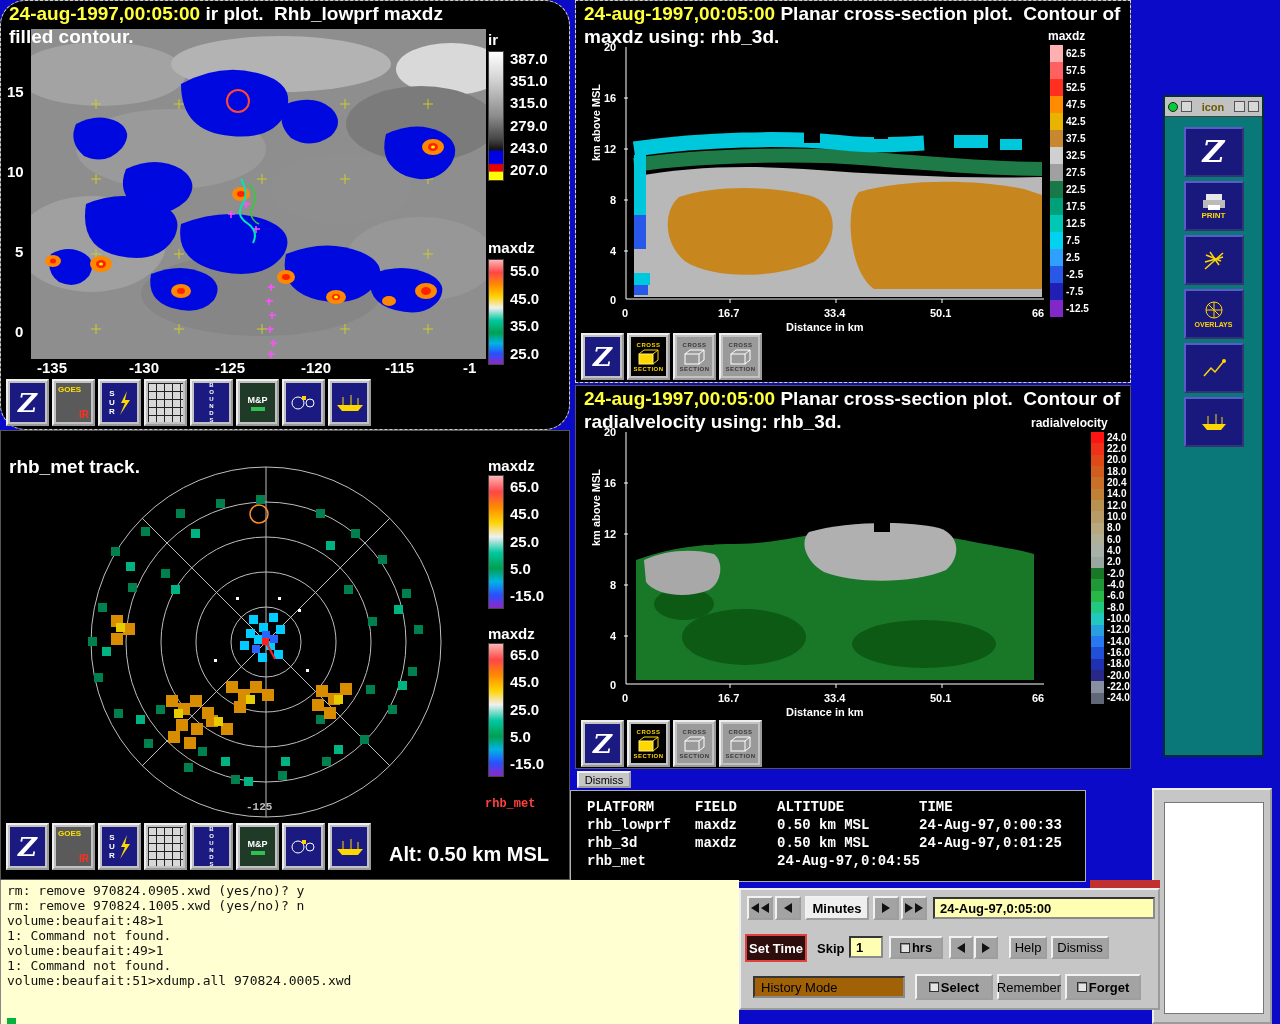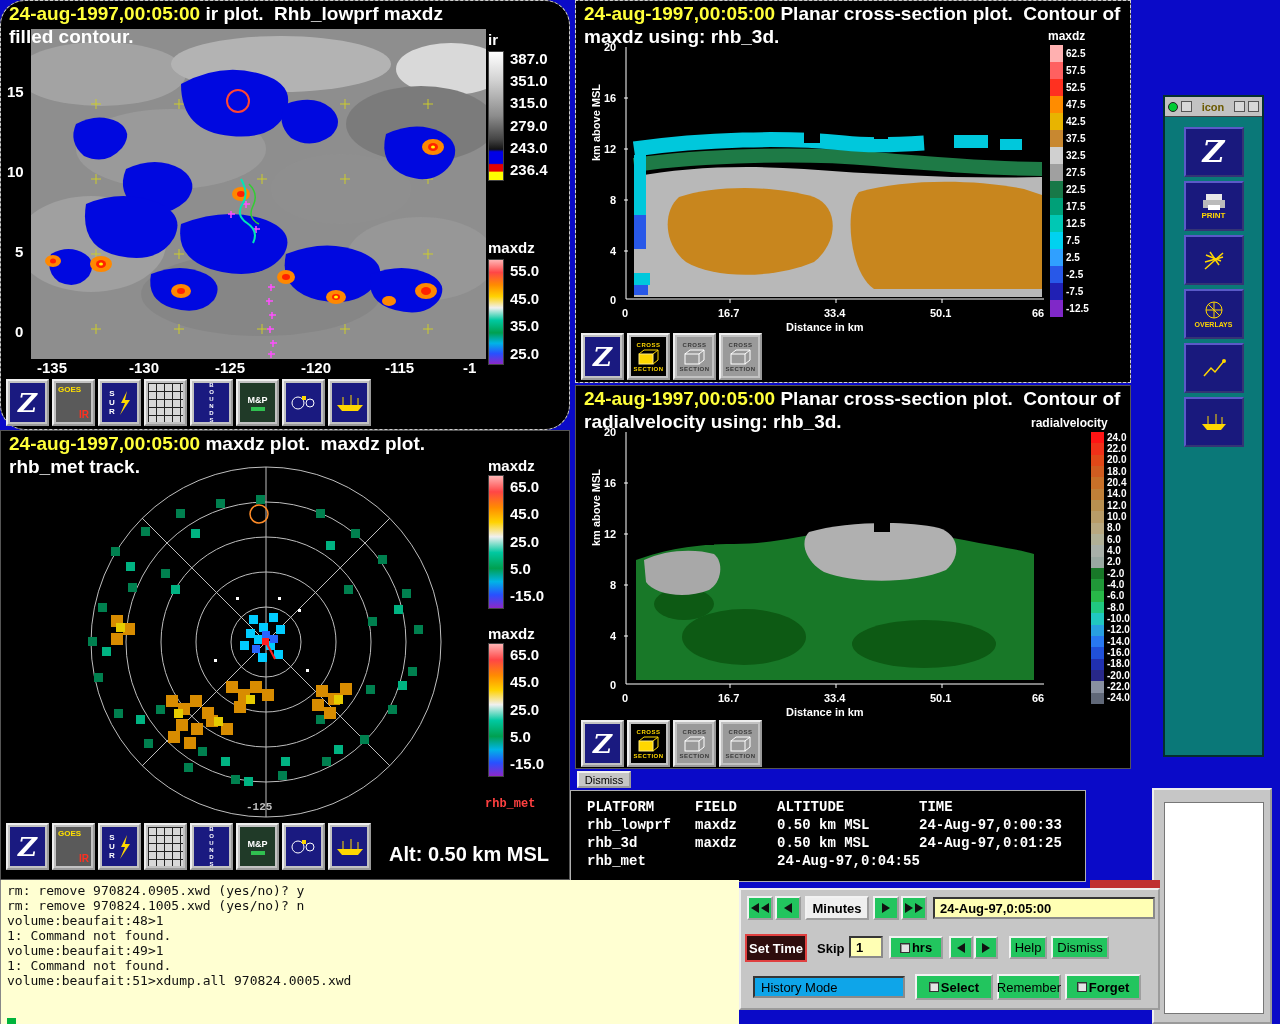--- a/index.html
+++ b/index.html
@@ -41,24 +41,24 @@
   .xslbl { font-size:6px; font-weight:bold; color:#ffd700; line-height:1; letter-spacing:0.5px; }
   .xs-off .xslbl { color:#3a3a3a; }
   .minibtn { position:absolute; background:#c6c6c6; border:2px outset #f0f0f0; font-size:11px; color:#000; cursor:pointer; font-family:inherit; }
   #status-table { position:absolute; left:570px; top:790px; width:516px; height:92px; background:#000; border:1px solid #b0b0b0; font-family:"Liberation Mono",monospace; color:#fff; padding:7px 0 0 16px; }
   .st-grid { display:grid; grid-template-columns:108px 82px 142px auto; font-size:14px; font-weight:bold; line-height:18px; white-space:pre; }
   .st-body { margin-top:0; }
   #terminal { position:absolute; left:0; top:880px; width:739px; height:144px; background:#ffffd2; font-family:"DejaVu Sans Mono",monospace; font-size:13px; color:#101010; padding:3px 0 0 6px; border-left:1px solid #888; }
   .tline { white-space:pre; line-height:15px; }
   #cursor { position:absolute; left:6px; top:138px; width:9px; height:11px; background:#00b43c; }
   #time-panel { position:absolute; left:739px; top:888px; width:421px; height:122px; background:#c6c6c6; border:2px outset #efefef; }
-  .tp-btn { position:absolute; background:#22c55e; border:2px outset #f2f2f2; font-family:inherit; font-size:13px; color:#000; display:flex; align-items:center; justify-content:center; gap:2px; cursor:pointer; }
+  .tp-btn { position:absolute; background:#a3a3a3; border:2px outset #f2f2f2; font-family:inherit; font-size:13px; color:#000; display:flex; align-items:center; justify-content:center; gap:2px; cursor:pointer; }
   .tp-bold { font-weight:bold; }
   .yfield { position:absolute; background:#ffffb4; border:2px inset #8a8a8a; font-size:13px; font-weight:bold; display:flex; align-items:center; padding:0 5px; white-space:nowrap; }
-  .wfield { position:absolute; background:#0ea5e9; border:2px inset #8a8a8a; font-size:13px; display:flex; align-items:center; padding:0 6px; }
+  .wfield { position:absolute; background:#a16207; border:2px inset #8a8a8a; font-size:13px; display:flex; align-items:center; padding:0 6px; }
   .tri-l { width:0; height:0; border:5px solid transparent; border-left:none; border-right:8px solid #111; }
   .tri-r { width:0; height:0; border:5px solid transparent; border-right:none; border-left:8px solid #111; }
   .menu-sq { width:10px; height:10px; border:1px solid #333; background:#e4e4e4; box-shadow:inset 1px 1px 0 #909090; flex:none; }
   .settime { background:#2e0d0d; color:#fff; border:2px solid #e04040; font-weight:bold; }
   #icon-window { position:absolute; left:1163px; top:95px; width:101px; height:662px; background:#0a7878; border:2px solid #052f2f; }
   #icon-titlebar { height:20px; background:#c2c2c2; display:flex; align-items:center; gap:3px; padding:0 3px; border-bottom:1px solid #444; }
   .tb-sq { width:11px; height:11px; background:#d8d8d8; border:1px solid #555; flex:none; }
   .tb-dot { width:10px; height:10px; border-radius:50%; background:#00cc33; border:1px solid #222; flex:none; }
   #icon-title { font-size:11px; font-weight:bold; color:#6b5a00; flex:1; text-align:center; }
   .ic-btn { width:60px; height:50px; background:#19197d; border:2px outset #5a5ac8; margin:4px auto 0 auto; display:flex; flex-direction:column; align-items:center; justify-content:center; gap:1px; color:#ffd700; cursor:pointer; font-family:inherit; }
@@ -154,21 +154,21 @@
 
   <span class="cbar-label" style="left:487px;top:30px;">ir</span>
   <div class="vbar grad-ir" style="left:487px;top:50px;height:130px;"></div>
   <div class="cticks" style="left:509px;top:50px;height:126px;">
 
   <div class="ctick">387.0</div>
       <div class="ctick">351.0</div>
       <div class="ctick">315.0</div>
       <div class="ctick">279.0</div>
       <div class="ctick">243.0</div>
-      <div class="ctick">236.4</div>
+      <div class="ctick">207.0</div>
     </div>
 
   <span class="cbar-label" style="left:487px;top:238px;">maxdz</span>
   <div class="vbar grad-maxdz" style="left:487px;top:258px;height:106px;"></div>
   <div class="cticks" style="left:509px;top:262px;height:98px;">
 
   <div class="ctick">55.0</div>
       <div class="ctick">45.0</div>
       <div class="ctick">35.0</div>
       <div class="ctick">25.0</div>
@@ -248,21 +248,20 @@
     <path fill="#00b382" d="M110 105h9v9h-9z M175 72h9v9h-9z M310 84h9v9h-9z M378 148h9v9h-9z M382 224h9v9h-9z M318 288h9v9h-9z M228 320h9v9h-9z M120 258h9v9h-9z M86 190h9v9h-9z M155 128h9v9h-9z M265 300h9v9h-9z M205 300h9v9h-9z"></path>
     <path fill="#d88c00" d="M150 238h12v12h-12z M162 246h12v12h-12z M174 238h12v12h-12z M186 250h12v12h-12z M160 262h12v12h-12z M175 266h12v12h-12z M190 258h12v12h-12z M205 266h12v12h-12z M152 274h12v12h-12z M168 280h12v12h-12z M300 228h12v12h-12z M312 236h12v12h-12z M324 226h12v12h-12z M308 250h12v12h-12z M296 242h12v12h-12z M95 158h12v12h-12z M107 166h12v12h-12z M95 176h12v12h-12z M210 224h12v12h-12z M222 232h12v12h-12z M234 224h12v12h-12z M246 232h12v12h-12z M218 244h12v12h-12z"></path>
     <path fill="#e6cc00" d="M158 252h9v9h-9z M198 260h9v9h-9z M318 238h9v9h-9z M100 166h9v9h-9z M230 238h9v9h-9z"></path>
     <path fill="#00ccff" d="M233 158h9v9h-9z M243 166h9v9h-9z M253 156h9v9h-9z M260 168h9v9h-9z M238 178h9v9h-9z M250 184h9v9h-9z M230 172h9v9h-9z M258 193h9v9h-9z M242 196h9v9h-9z M224 184h9v9h-9z"></path>
     <path fill="#2864ff" d="M246 174h8v8h-8z M236 188h8v8h-8z M254 178h8v8h-8z"></path>
     <path fill="#ffffff" d="M220 140h3v3h-3z M282 152h3v3h-3z M198 202h3v3h-3z M290 212h3v3h-3z M262 140h3v3h-3z"></path>
     <rect x="246" y="181" width="7" height="7" fill="#ff2020"></rect>
     <line x1="250" y1="185" x2="259" y2="202" stroke="#ff2020" stroke-width="2"></line>
   </svg>
 
-  <div class="ptitle"><span class="ytime">24-aug-1997,00:05:00</span><span> maxdz plot.  maxdz plot.</span></div>
   <div class="ptitle pt2">rhb_met track.</div>
 
   <span class="stick" style="left:245px;top:370px;color:#bdbdbd;font-family:'Liberation Mono',monospace;">-125</span>
 
   <span class="cbar-label" style="left:487px;top:26px;">maxdz</span>
   <div class="vbar grad-maxdz" style="left:487px;top:44px;height:134px;"></div>
   <div class="cticks" style="left:509px;top:48px;height:124px;">
 
   <div class="ctick">65.0</div>
       <div class="ctick">45.0</div>

